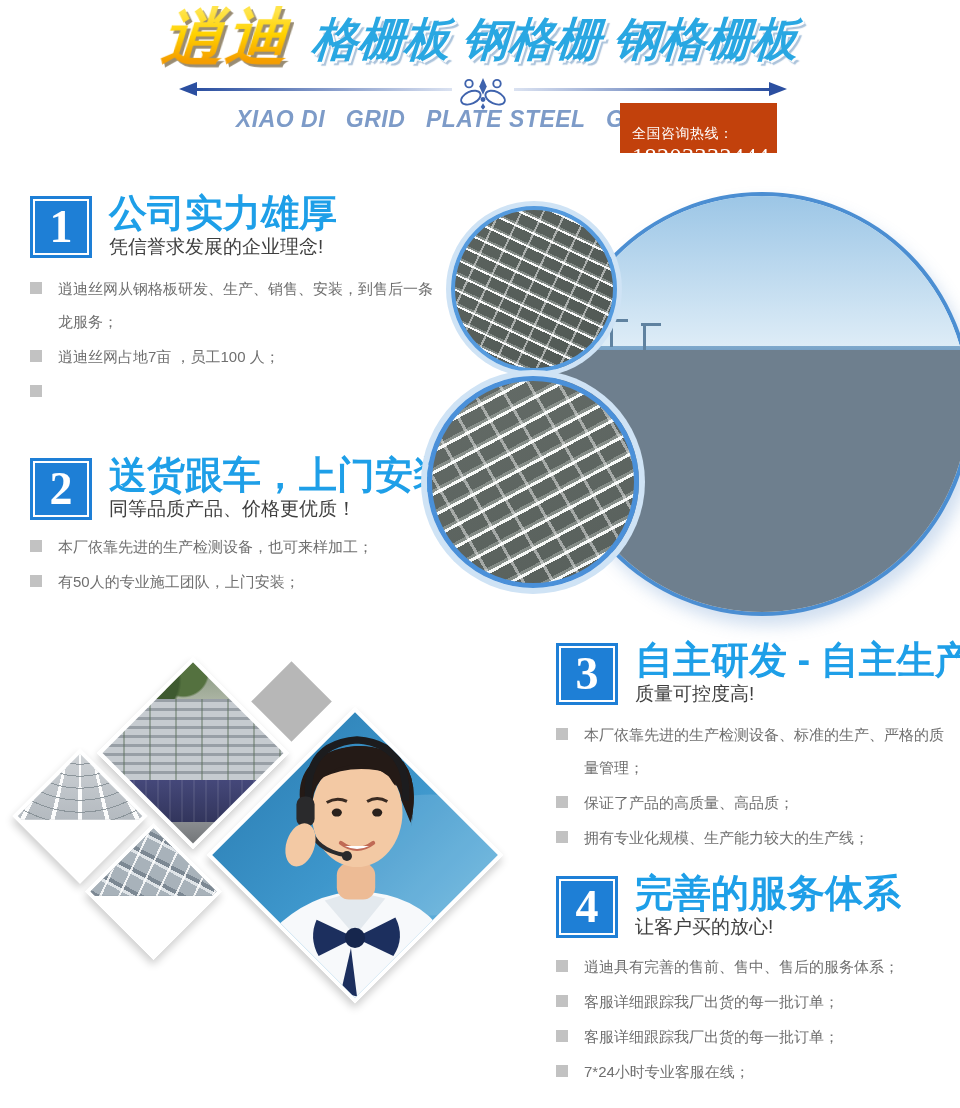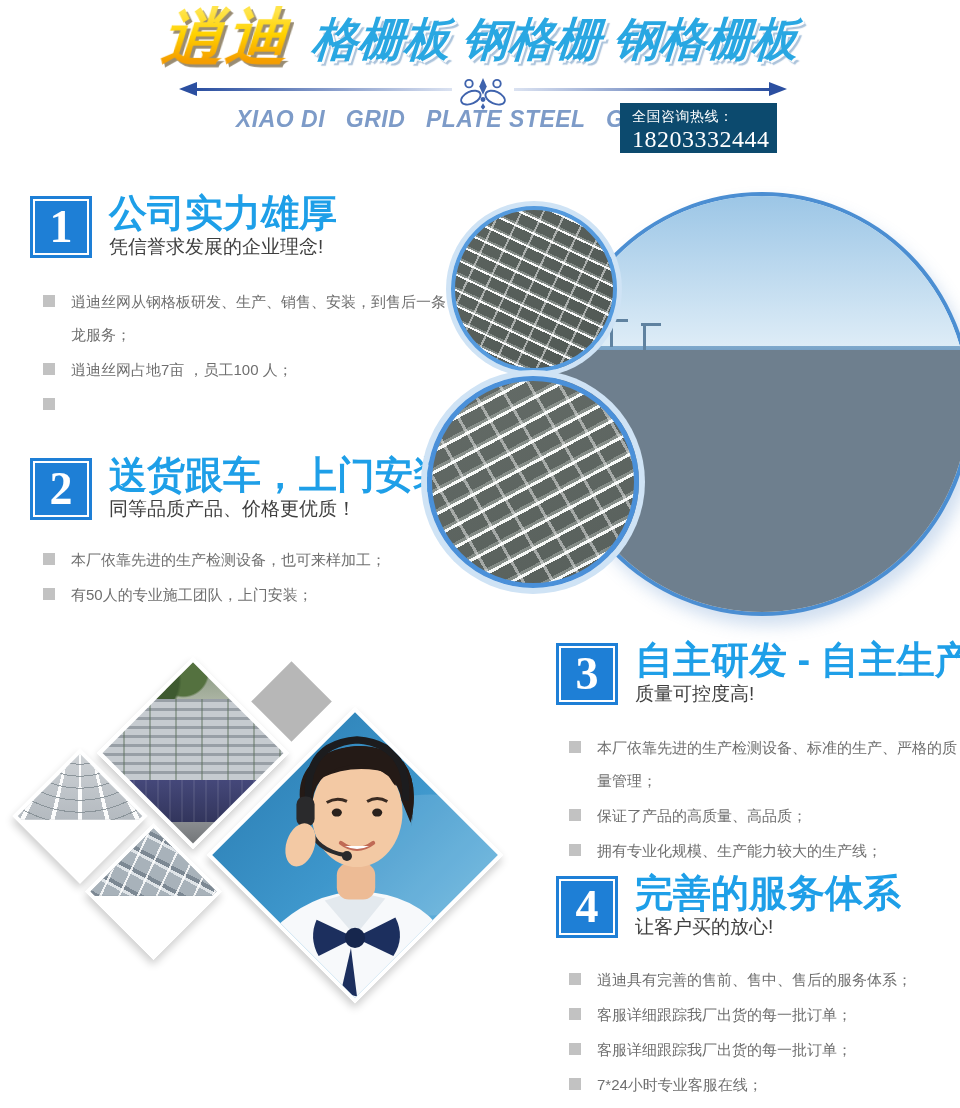--- a/index.html
+++ b/index.html
@@ -15,32 +15,32 @@
   .brand-cn{font-size:46px;font-weight:900;font-style:italic;line-height:1;padding-bottom:6px;color:#29a7e2;transform:skewX(-4deg);text-shadow:2px 2px 0 rgba(255,255,255,.95),4px 4px 1px rgba(34,98,160,.38);}
 
   .divider{position:absolute;left:196px;top:80px;width:574px;height:26px;display:flex;align-items:center;}
   .arrow-line{position:relative;flex:1;height:3px;margin-top:-8px;}
   .line-l{background:linear-gradient(90deg,#2b4fa0 0%,rgba(110,140,200,.25) 100%);}
   .line-r{background:linear-gradient(270deg,#2b4fa0 0%,rgba(110,140,200,.25) 100%);}
   .line-l::before{content:"";position:absolute;left:-1px;top:-6px;border-right:18px solid #2b4fa0;border-top:7px solid transparent;border-bottom:7px solid transparent;transform:translateX(-16px);}
   .line-r::after{content:"";position:absolute;right:-1px;top:-6px;border-left:18px solid #2b4fa0;border-top:7px solid transparent;border-bottom:7px solid transparent;transform:translateX(16px);}
   .ornament{width:62px;display:flex;justify-content:center;}
   .sub-en{position:absolute;left:236px;top:106px;font-size:23px;font-weight:700;font-style:italic;color:#7d9bc8;white-space:pre;letter-spacing:.5px;}
-  .hotline{position:absolute;left:620px;top:103px;width:157px;height:50px;background:#0c4a6e;color:#fff;padding:5px 10px 0 12px;box-sizing:border-box;}
+  .hotline{position:absolute;left:620px;top:103px;width:157px;height:50px;background:#c2410c;color:#fff;padding:22px 10px 0 12px;box-sizing:border-box;}
   .hotline .hl-label{font-size:14px;letter-spacing:.5px;}
   .hotline .hl-phone{font-family:"Liberation Serif","DejaVu Serif",serif;font-size:24px;font-weight:400;letter-spacing:.5px;line-height:1.1;}
 
   
   .sec-head{position:absolute;display:flex;gap:17px;}
   .nb{position:relative;width:62px;height:62px;background:#1e7fd6;flex:0 0 62px;display:flex;align-items:center;justify-content:center;}
   .nb::after{content:"";position:absolute;inset:3px;border:2px solid #fff;}
   .nb span{font-family:"Liberation Serif","DejaVu Serif",serif;font-size:46px;font-weight:700;color:#fff;line-height:1;}
   .sec-title{font-size:38px;font-weight:700;color:#1e9fe8;line-height:34px;white-space:nowrap;}
   .sec-sub{font-size:19px;color:#3f3f3f;margin-top:4px;white-space:nowrap;}
-  .blist{position:absolute;list-style:none;margin:13px;padding:0;}
+  .blist{position:absolute;list-style:none;margin:0;padding:0;}
   .blist li{position:relative;padding-left:28px;font-size:15px;color:#6f6f6f;line-height:33px;margin-bottom:2px;}
   .sq{position:absolute;left:0;top:10px;width:12px;height:12px;background:#c2c2c2;}
 
   .s1{left:30px;top:196px;} .bl1{left:30px;top:272px;width:404px;}
   .s2{left:30px;top:458px;} .bl2{left:30px;top:530px;width:404px;}
   .s3{left:556px;top:643px;} .bl3{left:556px;top:718px;width:398px;}
   .s4{left:556px;top:876px;} .bl4{left:556px;top:950px;width:398px;}
 
   
   .big-circle{position:absolute;left:552px;top:192px;width:412px;height:416px;border-radius:50%;overflow:hidden;border:4px solid #4b8ed2;box-shadow:inset 0 0 0 1px rgba(255,255,255,.55),6px 10px 16px rgba(90,140,200,.28);background:#dfeef8;}

